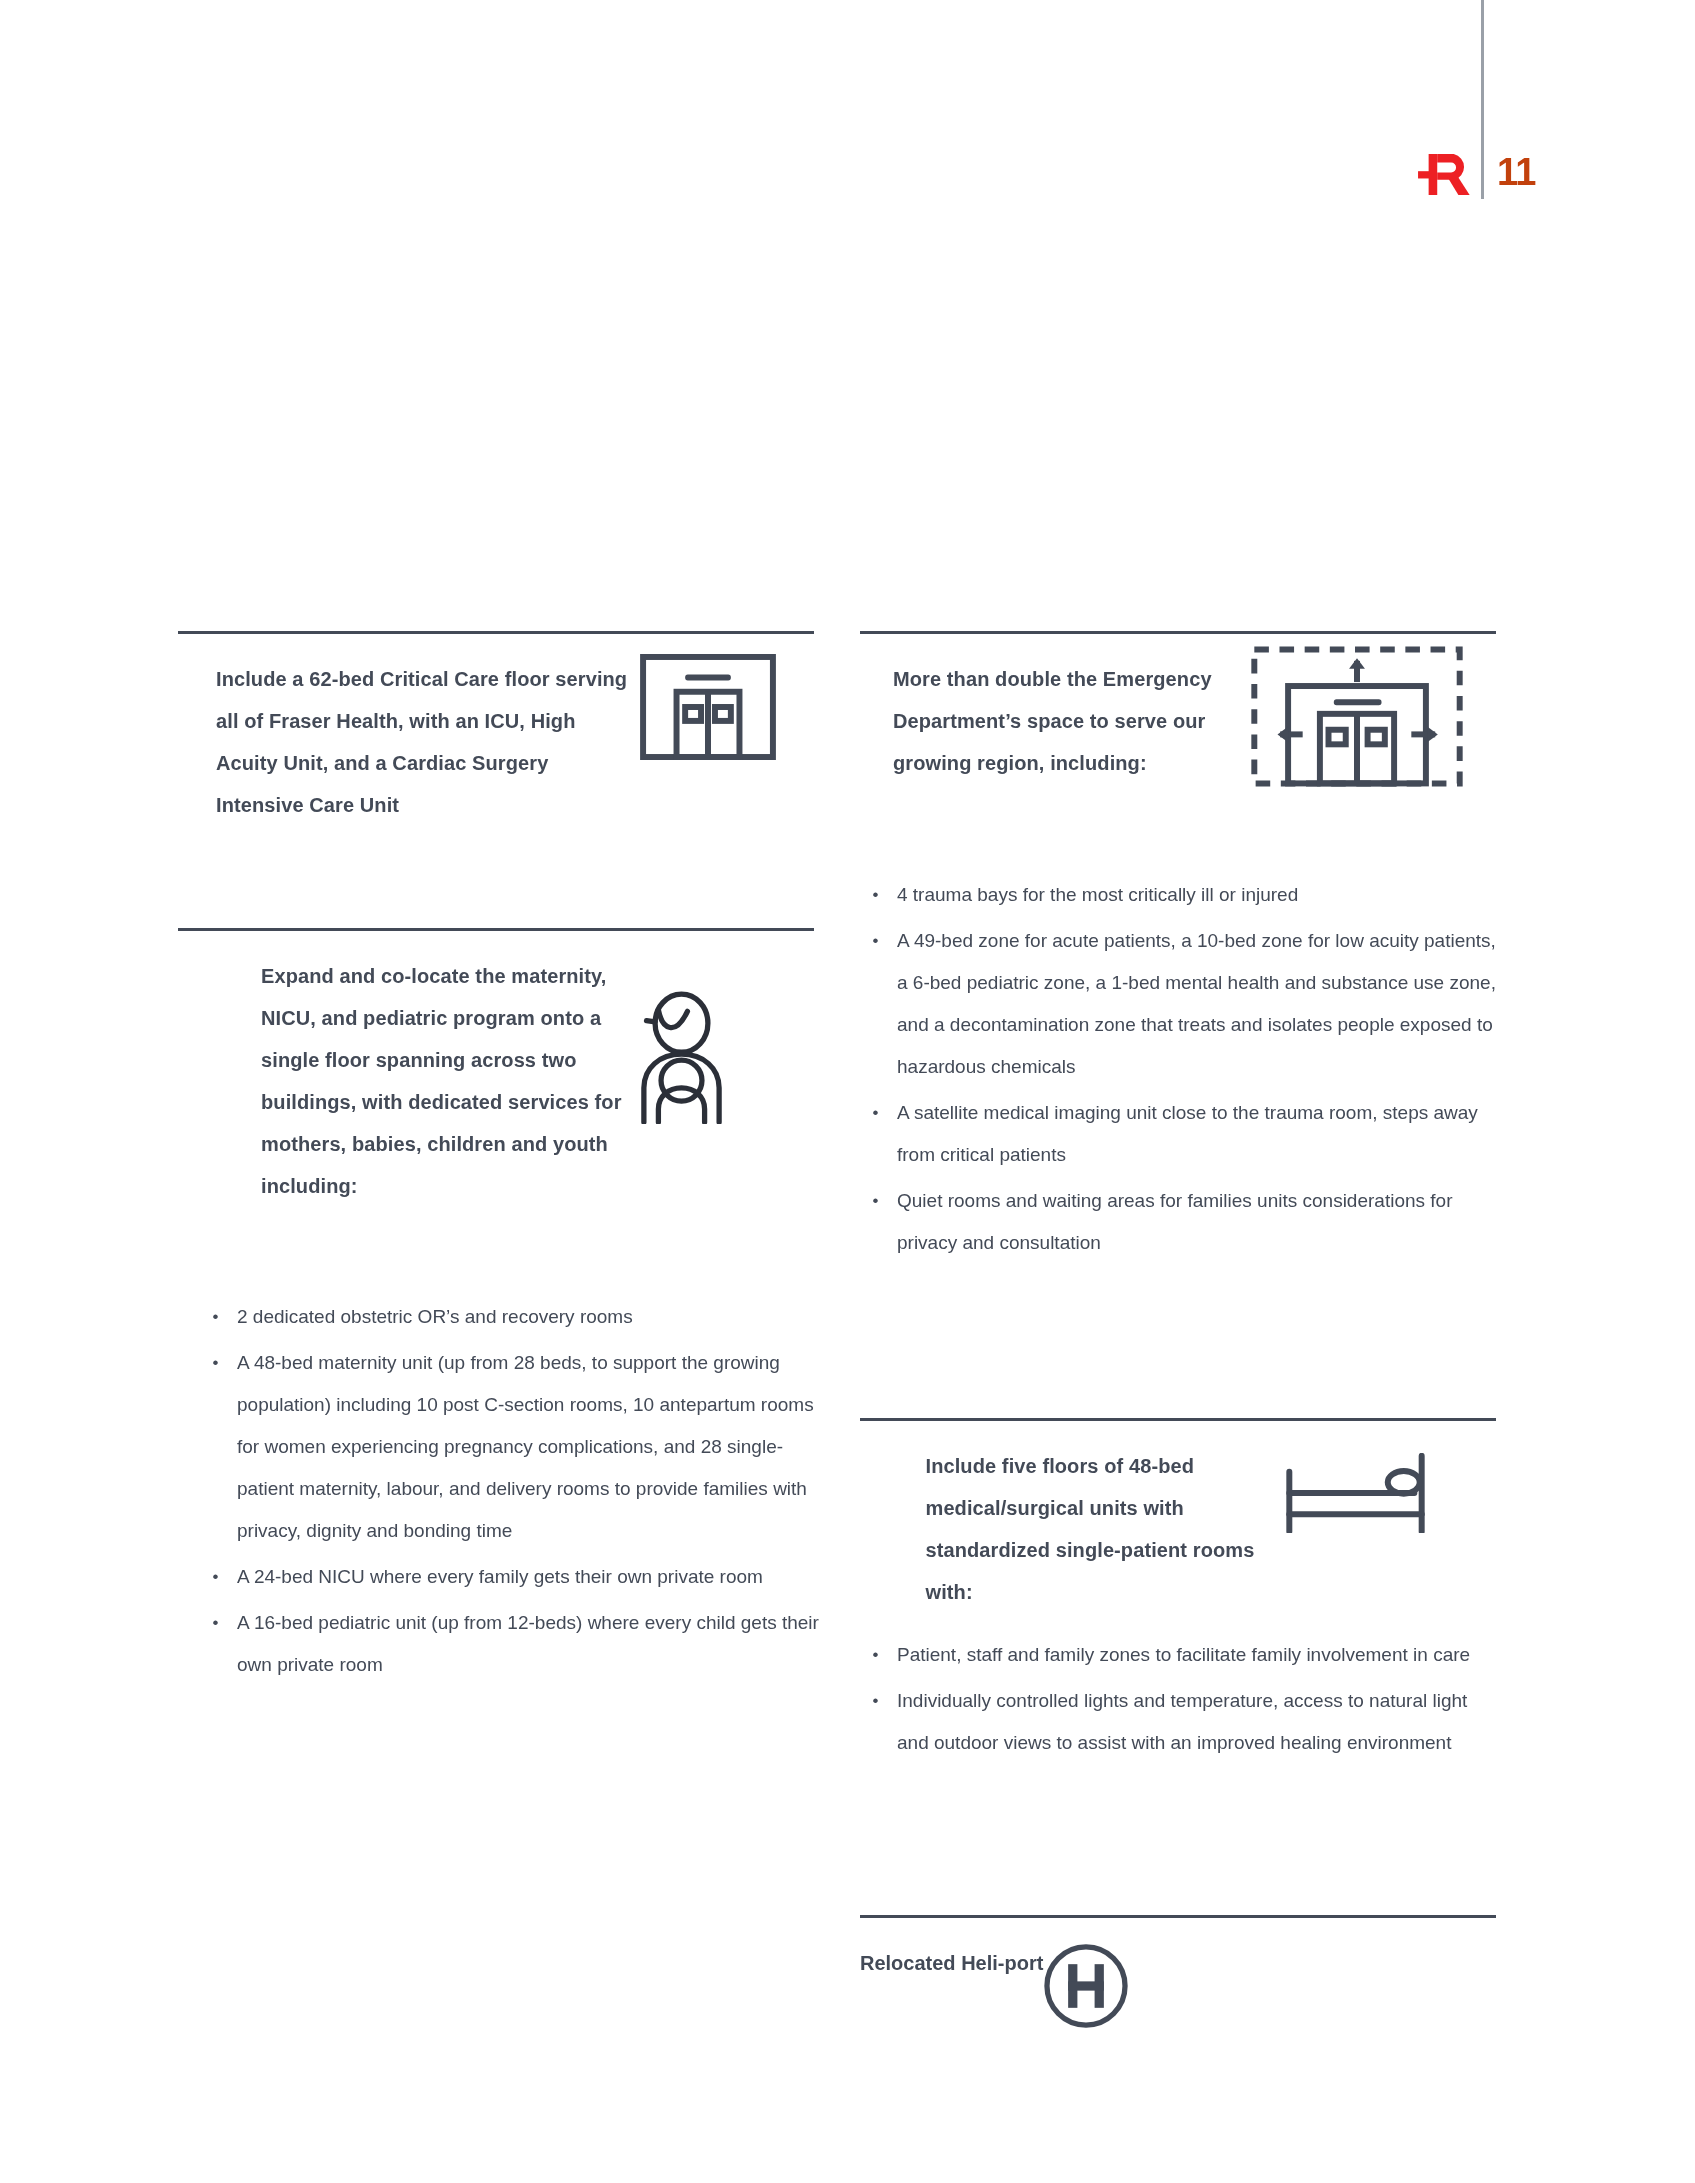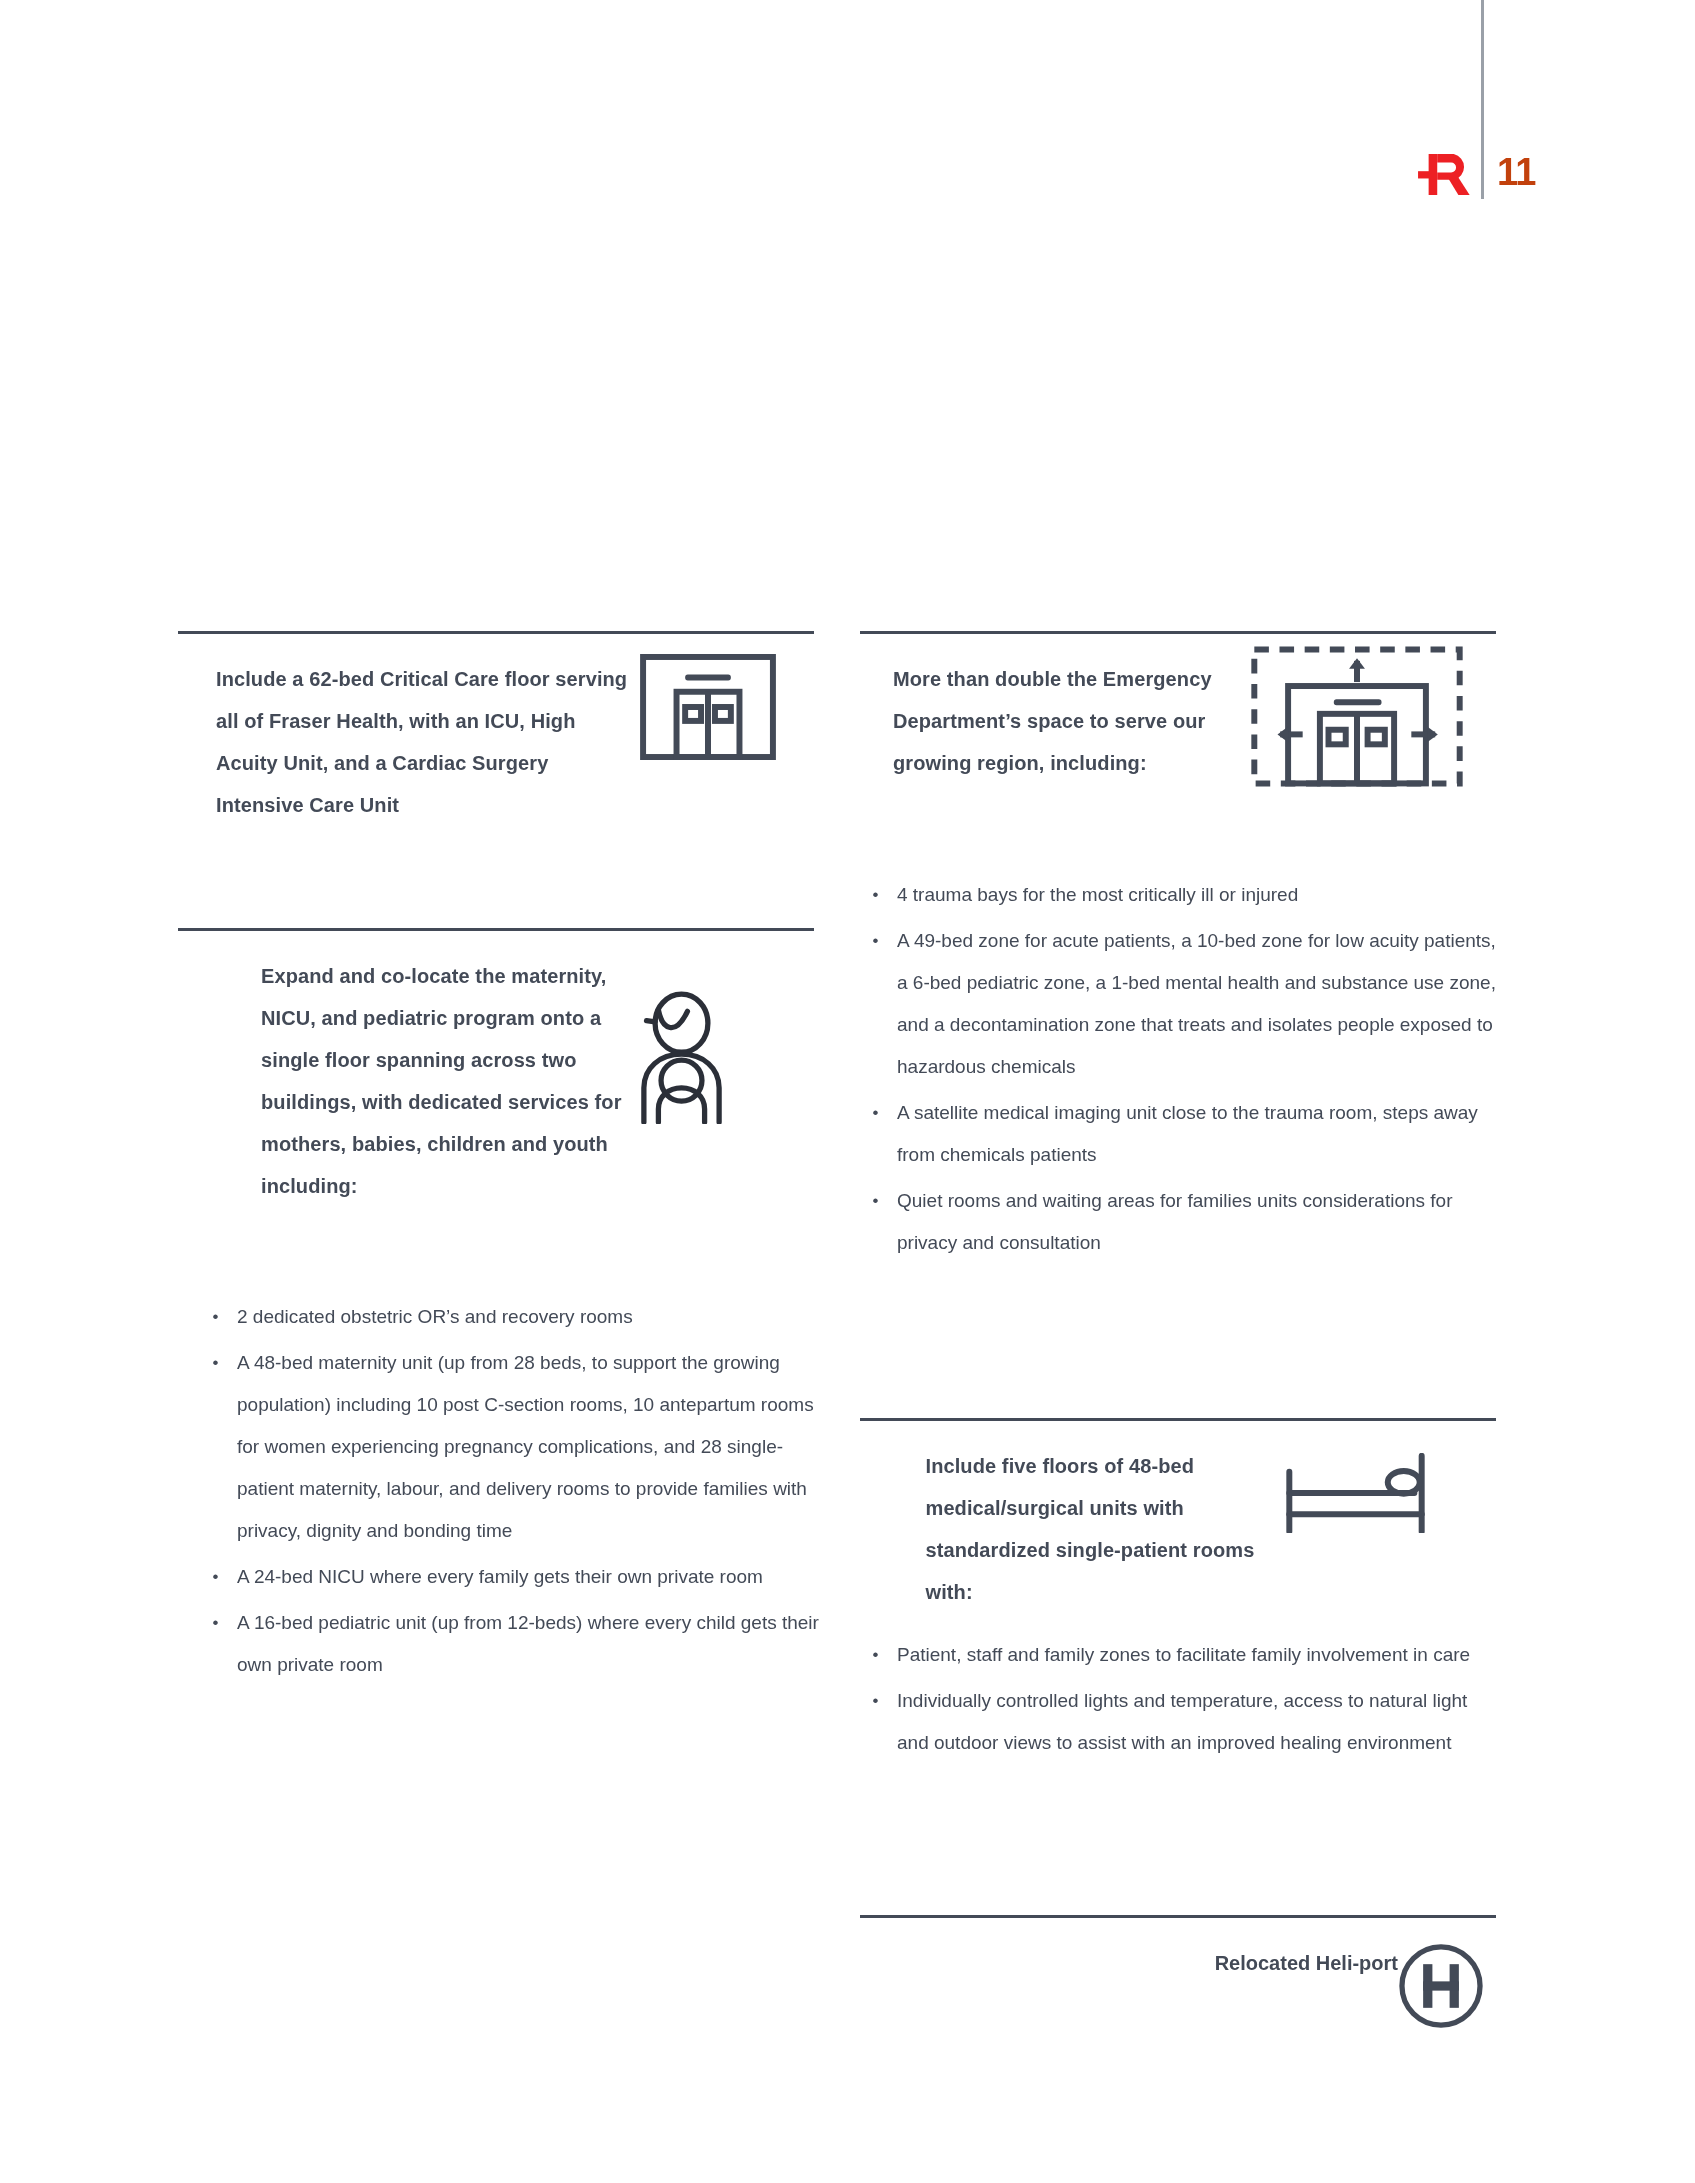--- a/index.html
+++ b/index.html
@@ -93,21 +93,21 @@
     left: 6.6px;
     top: 0;
     font-size: 17px;
     line-height: 42px;
     color: #434a57;
   }
 
   .heli-row {
     display: flex;
     align-items: flex-start;
-    justify-content: flex-end;
+    justify-content: flex-start;
   }
   .heli-label {
     font-size: 20px;
     font-weight: bold;
     line-height: 42px;
     padding-top: 24px;
   }
   .heli-icon { padding-top: 25px; padding-right: 12px; }
 
   svg { display: block; }
@@ -197,21 +197,21 @@
         <path d="M40 133 L56 121 L56 145 Z" fill="#434a57"></path>
         <path d="M282 133 L266 121 L266 145 Z" fill="#434a57"></path>
       </svg>
     </div>
   </div>
 </div>
 
 <ul class="bullets" style="position:absolute; left:862px; top:870px; width:640px;">
   <li>4 trauma bays for the most critically ill or injured</li>
   <li>A 49-bed zone for acute patients, a 10-bed zone for low acuity patients, a 6-bed pediatric zone, a 1-bed mental health and substance use zone, and a decontamination zone that treats and isolates people exposed to hazardous chemicals</li>
-  <li>A satellite medical imaging unit close to the trauma room, steps away from chemicals patients</li>
+  <li>A satellite medical imaging unit close to the trauma room, steps away from critical patients</li>
   <li>Quiet rooms and waiting areas for families units considerations for privacy and consultation</li>
 </ul>
 
 <div class="block" style="left:860px; top:1418px;">
   <div class="rule"></div>
   <div class="block-body">
     <div class="lead narrower">Include five floors of 48-bed medical/surgical units with standardized single-patient rooms with:</div>
     <div class="icon-slot" style="padding-top:32px; padding-right:4px;">
       <svg width="143" height="80" viewBox="0 0 215 120">
         <g fill="none" stroke="#434a57" stroke-width="9" stroke-linecap="round">

